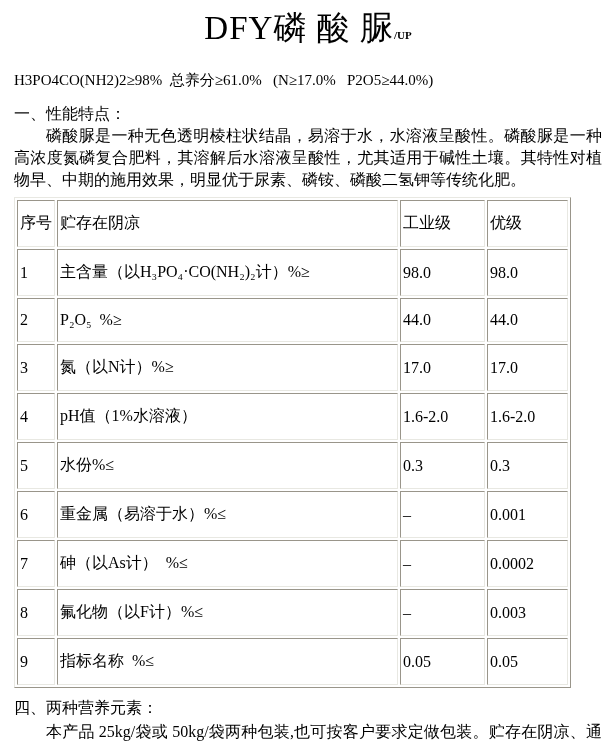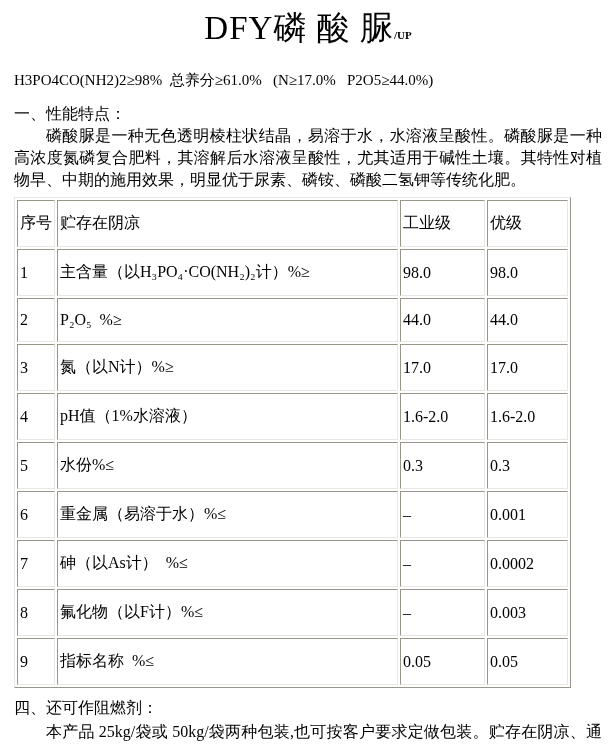--- a/index.html
+++ b/index.html
@@ -159,16 +159,16 @@
     <tr class="r-short">
       <td>9</td>
       <td>指标名称  %≤</td>
       <td>0.05</td>
       <td>0.05</td>
     </tr>
   </tbody>
     </table>
 
 
-  <div class="sec-heading">四、还可作阻燃剂：</div>
+  <div class="sec-heading">四、两种营养元素：</div>
   <p class="para loose">本产品 25kg/袋或 50kg/袋两种包装,也可按客户要求定做包装。贮存在阴凉、通风、干燥的库房内，注意防潮，应避免雨淋。运输过程中要防烈日暴晒，避免雨淋。</p>
 
 </div>
 
 </body></html>

